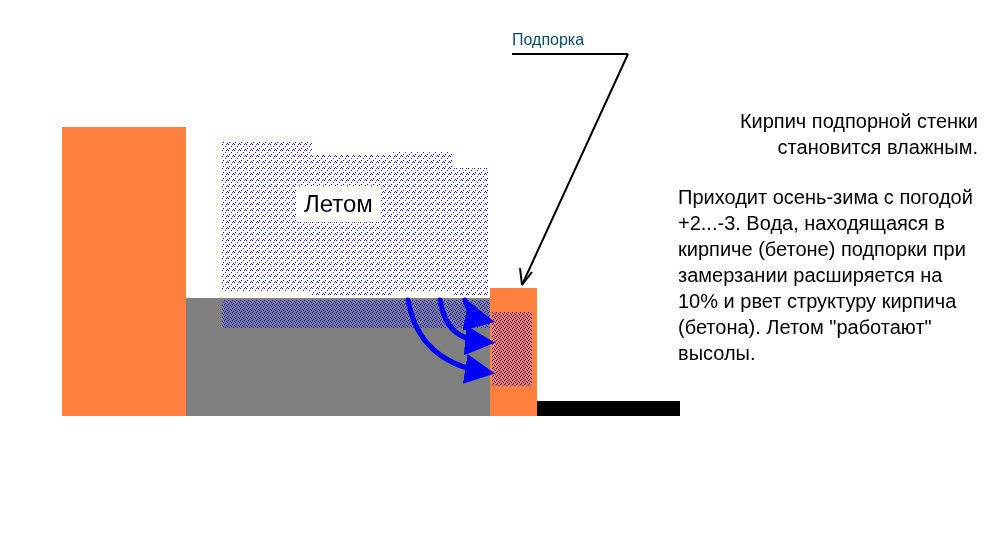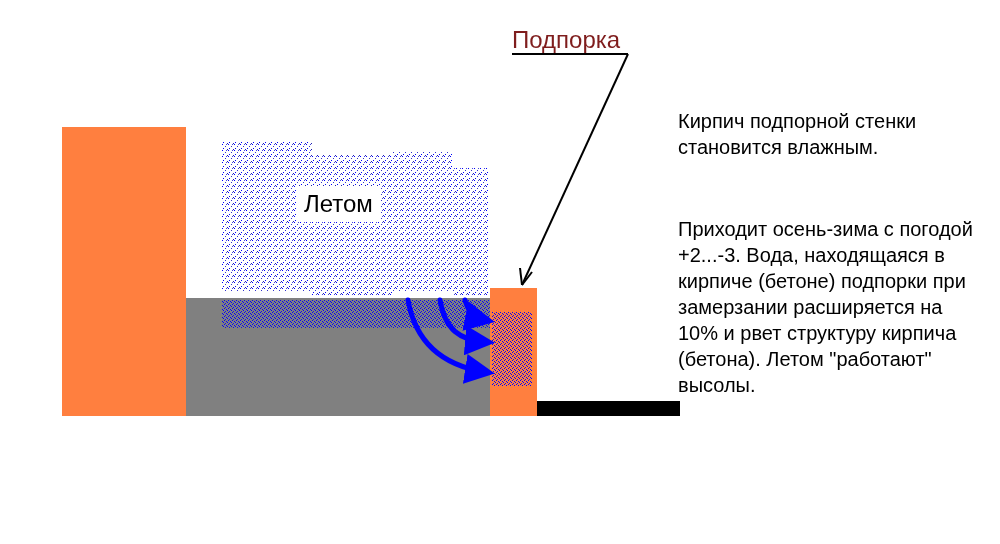--- a/index.html
+++ b/index.html
@@ -3,23 +3,23 @@
 <meta charset="utf-8">
 <style>
   html, body { margin:0; padding:0; background:#ffffff; }
   body { width:1000px; height:544px; position:relative; overflow:hidden; font-family:"Liberation Sans", sans-serif; }
   .abs { position:absolute; }
   .wall { left:62px; top:127px; width:124px; height:289px; background:#ff7f3f; }
   .ground { left:186px; top:298px; width:304px; height:118px; background:#808080; }
   .prop { left:490px; top:288px; width:47px; height:128px; background:#ff7f3f; }
   .floor { left:537px; top:401px; width:143px; height:15px; background:#000000; }
   .label-osadki { left:296px; top:186px; font-size:24px; color:#000; background:#fff; padding:2px 8px; line-height:32px; }
-  .label-podporka { left:512px; top:28px; font-size:24px; color:#7f1d1d; line-height:24px; }
-  .text-1 { left:678px; top:108px; width:300px; font-size:20px; line-height:26px; color:#000; }
-  .text-2 { left:678px; top:184px; width:310px; font-size:20px; line-height:26px; color:#000;margin-top:32px; }
+  .label-podporka { left:512px; top:28px; font-size:16px; color:#0c4a6e; line-height:24px; }
+  .text-1 { left:678px; top:108px; width:300px; font-size:20px; line-height:26px; color:#000;text-align:right; }
+  .text-2 { left:678px; top:184px; width:310px; font-size:20px; line-height:26px; color:#000; }
   svg.overlay { position:absolute; left:0; top:0; }
 </style>
 </head>
 <body>
 
 <div class="abs wall"></div>
 <div class="abs ground"></div>
 <div class="abs prop"></div>
 <div class="abs floor"></div>
 

